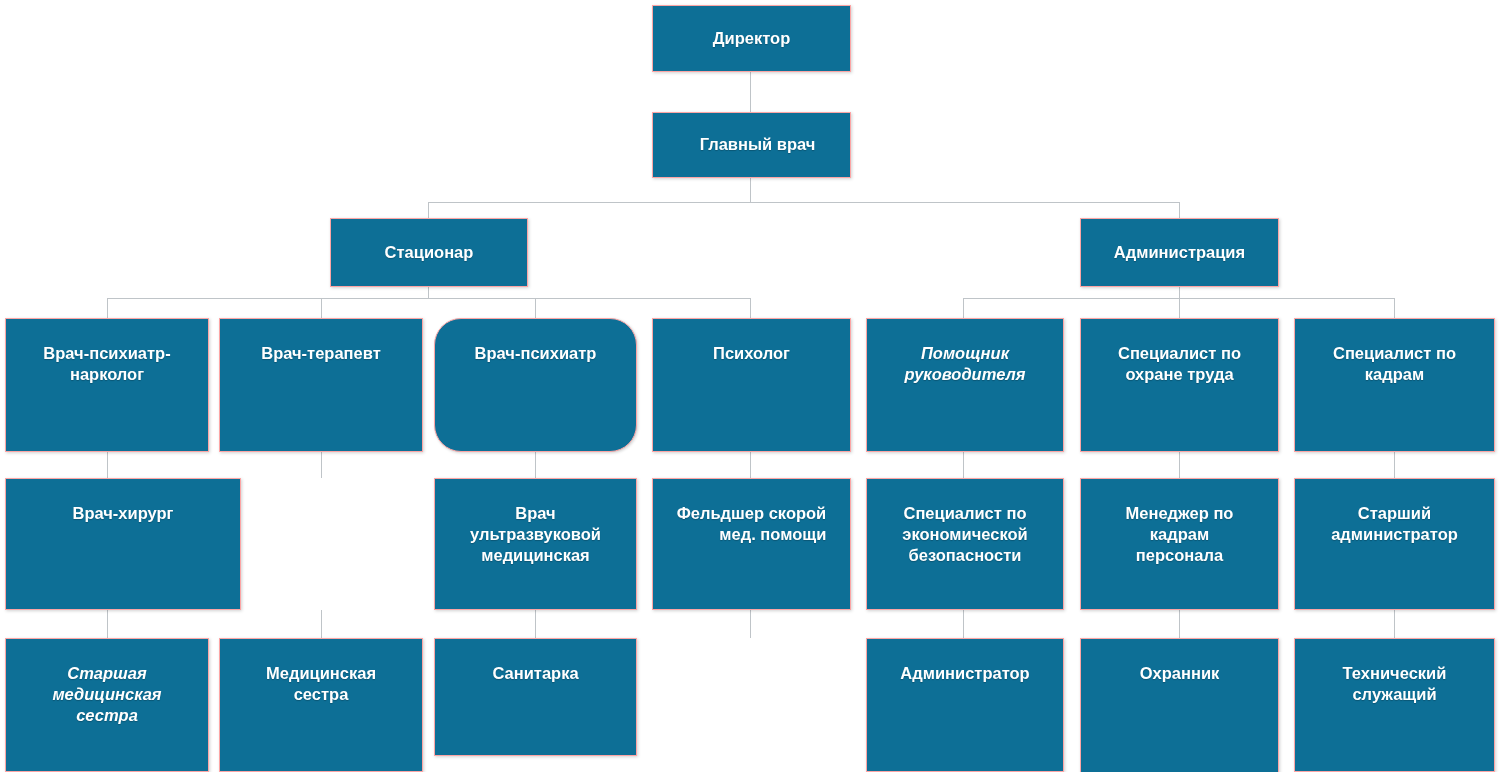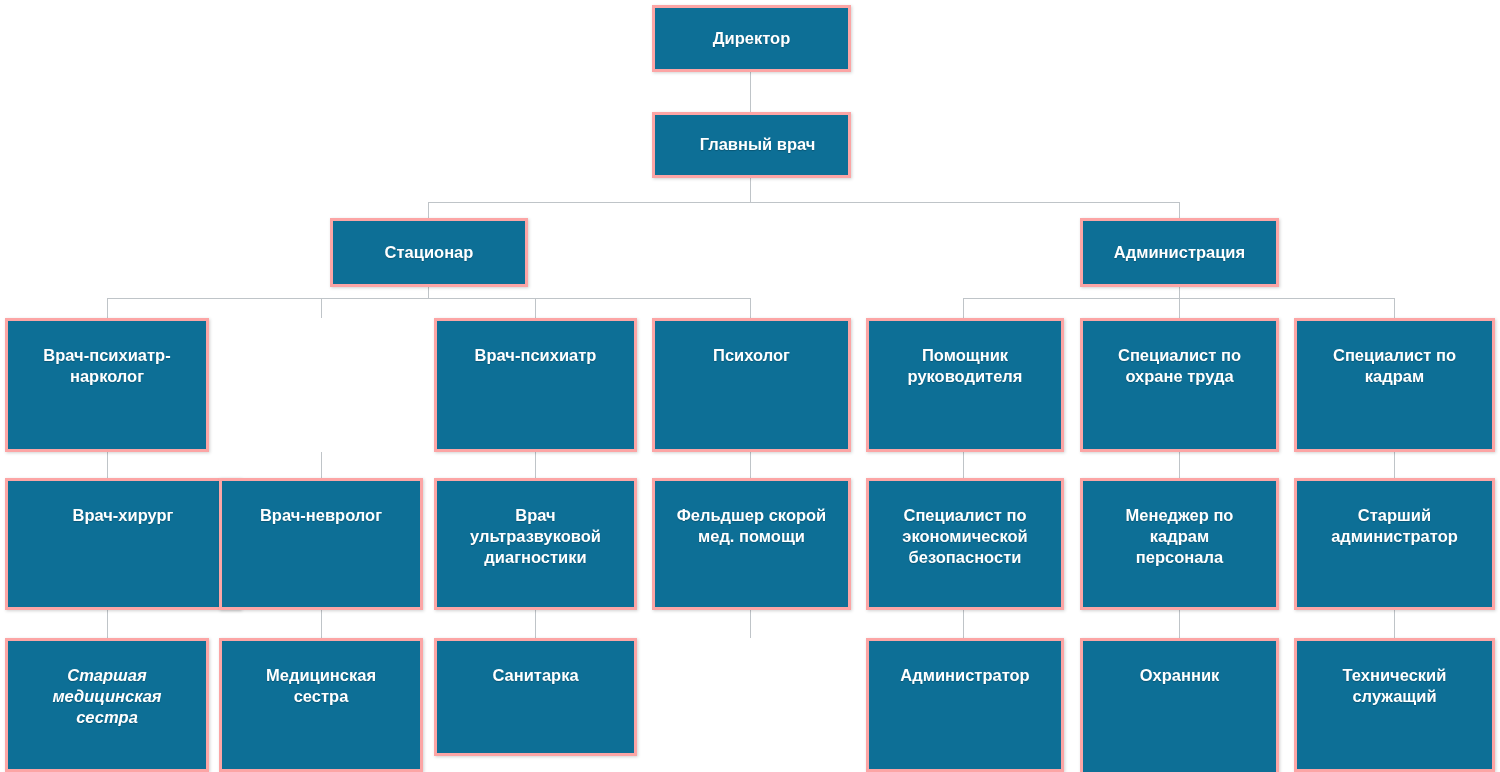--- a/index.html
+++ b/index.html
@@ -22,21 +22,21 @@
     background: #0d6f96;
     color: #ffffff;
     font-weight: bold;
     font-size: 16.5px;
     line-height: 1.28;
     text-align: center;
     display: flex;
     align-items: flex-start;
     justify-content: center;
     padding: 24px 8px 8px 8px;
-    border: 3px solid #fca5a5;
+    border: 1px solid #fca5a5;
     box-shadow: 1px 1px 3px rgba(0,0,0,0.18);
     text-shadow: 0 1px 1px rgba(0,0,0,0.22);
     z-index: 2;
     white-space: pre-line;
   }
   .node.mid { align-items: center; padding-top: 8px; }
   .connector {
     position: absolute;
     background: #bfc4c8;
     z-index: 1;
@@ -88,35 +88,35 @@
   <div class="node mid" style="left:652px; top:5px; width:199px; height:67px;">Директор</div>
 
   <div class="node mid" style="left:652px; top:112px; width:199px; height:66px;padding-left:20px;">Главный врач</div>
 
   <div class="node mid" style="left:1080px; top:218px; width:199px; height:69px;">Администрация</div>
 
   <div class="node mid" style="left:330px; top:218px; width:198px; height:69px;">Стационар</div>
 
   <div class="node" style="left:5px; top:318px; width:204px; height:134px;">Врач-психиатр-
 нарколог</div>
-  <div class="node" style="left:434px; top:318px; width:203px; height:134px;">Врач-психиатр</div>
+  <div class="node" style="left:219px; top:318px; width:204px; height:134px;">Врач-терапевт</div>
+  <div class="node" style="left:434px; top:318px; width:203px; height:134px;border-radius:27px;">Врач-психиатр</div>
   <div class="node" style="left:652px; top:318px; width:199px; height:134px;">Психолог</div>
-  <div class="node" style="left:866px; top:318px; width:198px; height:134px;">Помощник
+  <div class="node" style="left:866px; top:318px; width:198px; height:134px;font-style:italic;">Помощник
 руководителя</div>
   <div class="node" style="left:1080px; top:318px; width:199px; height:134px;">Специалист по
 охране труда</div>
   <div class="node" style="left:1294px; top:318px; width:201px; height:134px;">Специалист по
 кадрам</div>
 
   <div class="node" style="left:5px; top:478px; width:236px; height:132px;">Врач-хирург</div>
-  <div class="node" style="left:219px; top:478px; width:204px; height:132px;">Врач-невролог</div>
   <div class="node" style="left:434px; top:478px; width:203px; height:132px;">Врач
 ультразвуковой
-диагностики</div>
-  <div class="node" style="left:652px; top:478px; width:199px; height:132px;">Фельдшер скорой
+медицинская</div>
+  <div class="node" style="left:652px; top:478px; width:199px; height:132px;text-align:right;">Фельдшер скорой
 мед. помощи</div>
   <div class="node" style="left:866px; top:478px; width:198px; height:132px;">Специалист по
 экономической
 безопасности</div>
   <div class="node" style="left:1080px; top:478px; width:199px; height:132px;">Менеджер по
 кадрам
 персонала</div>
   <div class="node" style="left:1294px; top:478px; width:201px; height:132px;">Старший
 администратор</div>
 

